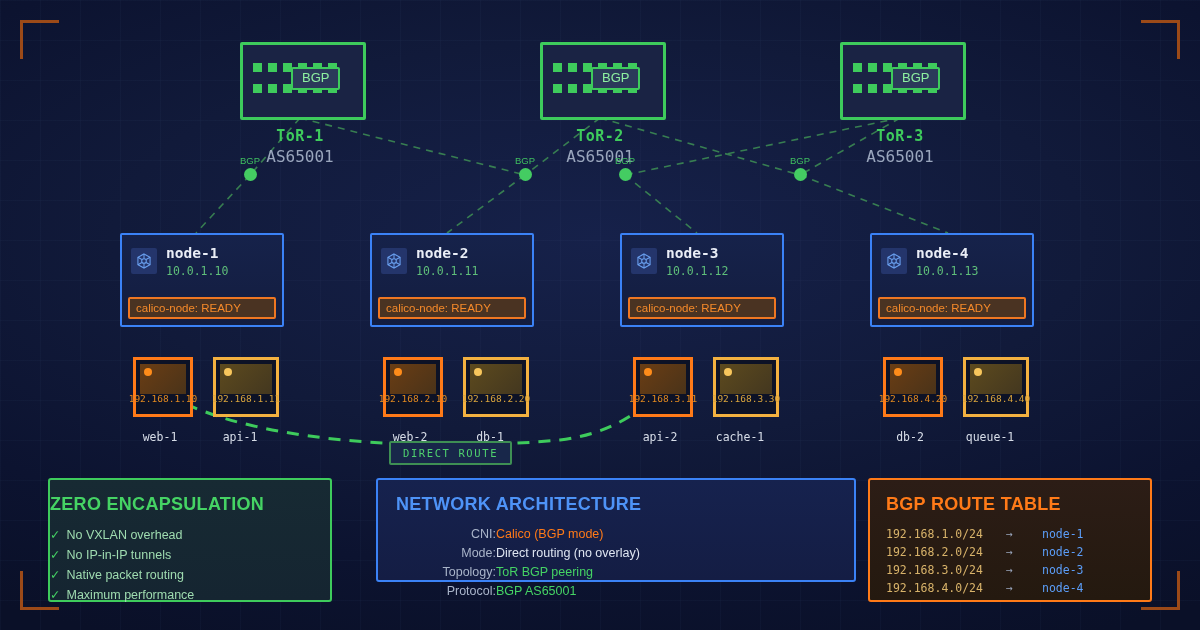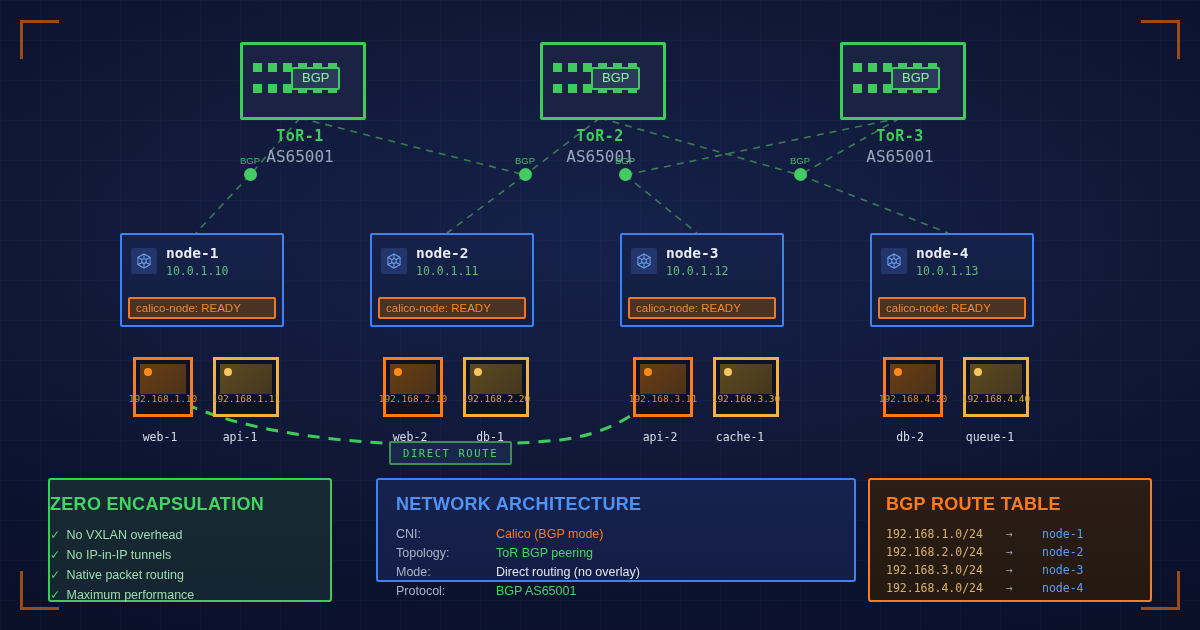--- a/index.html
+++ b/index.html
@@ -79,21 +79,21 @@
   .panel h3{margin:0 0 10px 0;font-size:18px;font-weight:bold;letter-spacing:.3px;}
   .p-green{left:48px;top:478px;width:284px;height:124px;border:2px solid #3ecb5c;
     background:linear-gradient(180deg,#172a33 0%,#152531 100%);padding:14px 0;box-sizing:border-box;}
   .p-green h3{color:#45d364;}
   .feat{color:#9fdcb0;font-size:12.5px;line-height:20px;}
   .feat .ck{color:#45d364;margin-right:6px;}
   .p-blue{left:360px;top:478px;width:480px;height:104px;border:2px solid #3b82f6;
     background:linear-gradient(180deg,#16224e 0%,#141d44 100%);padding:14px 18px;box-sizing:border-box;margin-left:16px;}
   .p-blue h3{color:#4e93f7;}
   .spec{display:flex;font-size:12.5px;line-height:19px;}
-  .spec .k{color:#a9b4c9;width:100px;flex:0 0 100px;}
+  .spec .k{color:#a9b4c9;width:100px;flex:0 0 100px;text-align:right;}
   .spec .v{font-family:"Liberation Sans",sans-serif;}
   .p-orange{left:868px;top:478px;width:284px;height:124px;border:2px solid #ff7a18;
     background:linear-gradient(180deg,#2c1d16 0%,#24190f 100%);padding:14px 16px;box-sizing:border-box;}
   .p-orange h3{color:#ff7a18;}
   .route{display:flex;align-items:center;font-family:"DejaVu Sans Mono",monospace;
     font-size:11.5px;line-height:18px;}
   .route .cidr{color:#d8b36a;width:120px;flex:0 0 120px;}
   .route .arr{color:#9aa6bd;width:36px;flex:0 0 36px;}
   .route .dst{color:#5b9df8;}
 </style>
@@ -372,26 +372,26 @@
     </div>
   </div>
 
   <div class="panel p-blue">
     <h3>NETWORK ARCHITECTURE</h3>
     <div class="spec">
       <span class="k">CNI:</span>
       <span class="v" style="color:#ff7a18">Calico (BGP mode)</span>
     </div>
     <div class="spec">
+      <span class="k">Mode:</span>
+      <span class="v" style="color:#dfe6f2">Direct routing (no overlay)</span>
+    </div>
+    <div class="spec">
       <span class="k">Topology:</span>
       <span class="v" style="color:#45d364">ToR BGP peering</span>
-    </div>
-    <div class="spec">
-      <span class="k">Mode:</span>
-      <span class="v" style="color:#dfe6f2">Direct routing (no overlay)</span>
     </div>
     <div class="spec">
       <span class="k">Protocol:</span>
       <span class="v" style="color:#45d364">BGP AS65001</span>
     </div>
   </div>
 
   <div class="panel p-orange">
     <h3>BGP ROUTE TABLE</h3>
     <div class="route">

